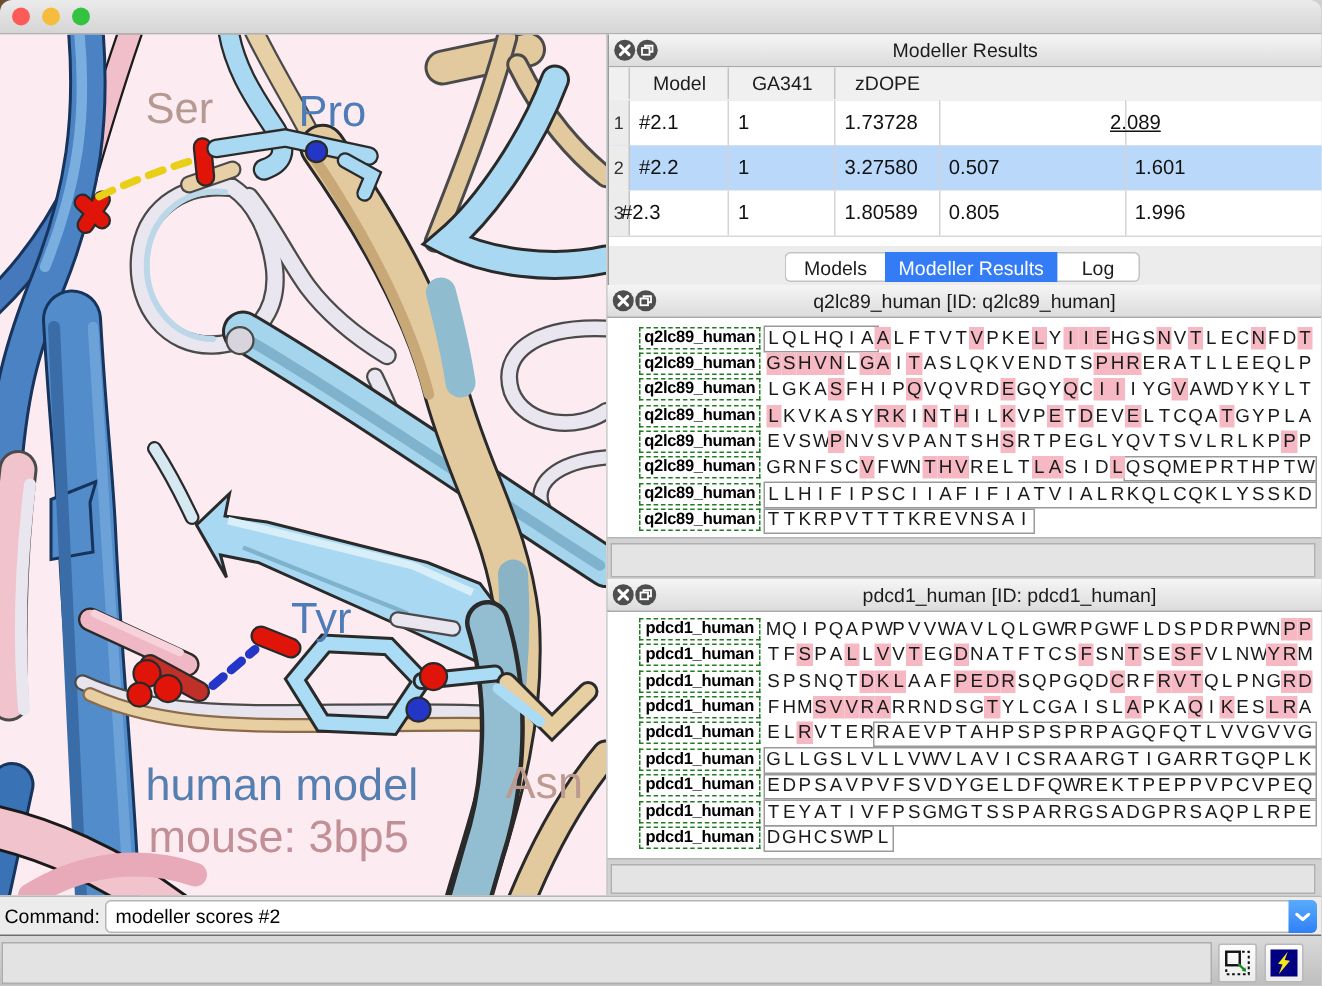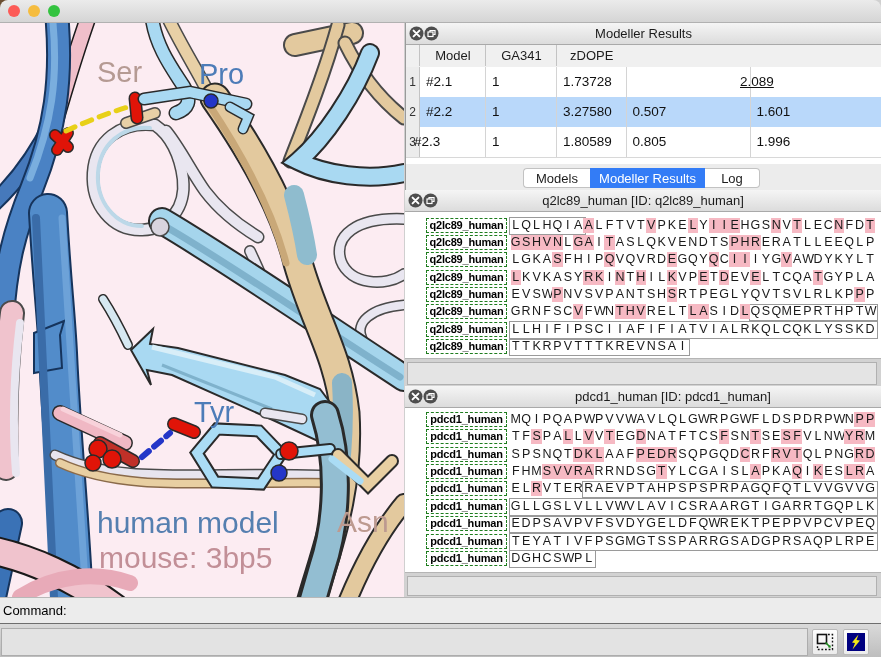--- a/index.html
+++ b/index.html
@@ -921,20 +921,26 @@
     <span class="sc">S</span>
     <span class="sc">W</span>
     <span class="sc">P</span>
     <span class="sc">L</span>
   </div>
 <div class="pfoot" style="top:572px;height:25px;">
     <div class="pfin" style="top:3px;height:18px;"></div>
   </div>
 <div class="cmdbar">
   <div class="cmdlbl">Command:</div>
+  <div class="cmdinput">
+      <span class="cmdtext">modeller scores #2</span>
+    <div class="cmddrop"><svg width="19" height="22" viewBox="0 0 19 22">
+          <path d="M5.5 9.5 L9.5 13 L13.5 9.5" stroke="#fff" stroke-width="2" fill="none" stroke-linecap="round" stroke-linejoin="round"></path>
+        </svg></div>
+  </div>
 </div>
 <div class="statusbar">
   <div class="stfield"></div>
   <div class="stbtn" style="left:812px;">
       <svg width="24" height="24" viewBox="0 0 24 24" style="position:absolute;left:0;top:0;">
 <rect x="4.5" y="4.5" width="9" height="9" fill="none" stroke="#111" stroke-width="1.6"></rect>
 <g stroke="#111" stroke-width="1.4" stroke-dasharray="1.8 1.8">
 <path d="M15 4.5 H19.5 V19.5 H4.5 V15" fill="none"></path>
 </g>
 <path d="M12.5 12.5 L17 17" stroke="#1d8a1d" stroke-width="1.6" fill="none"></path>

